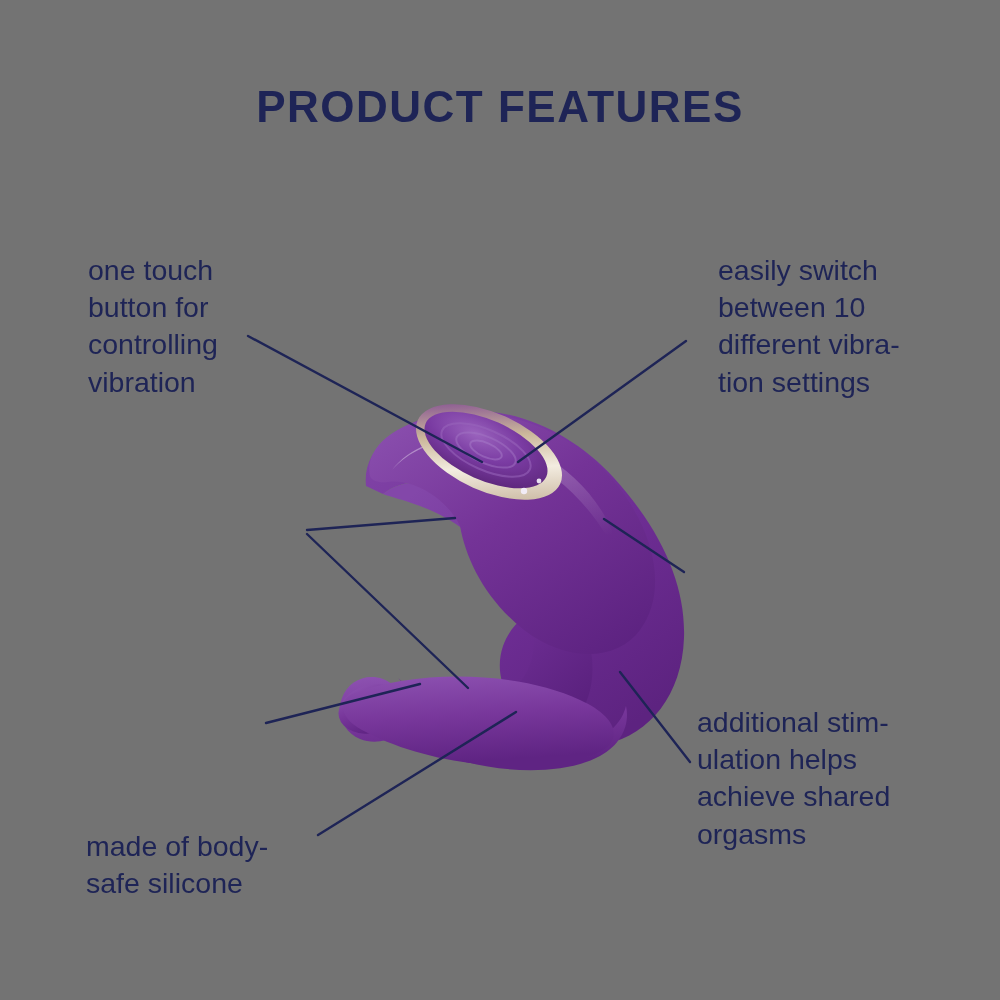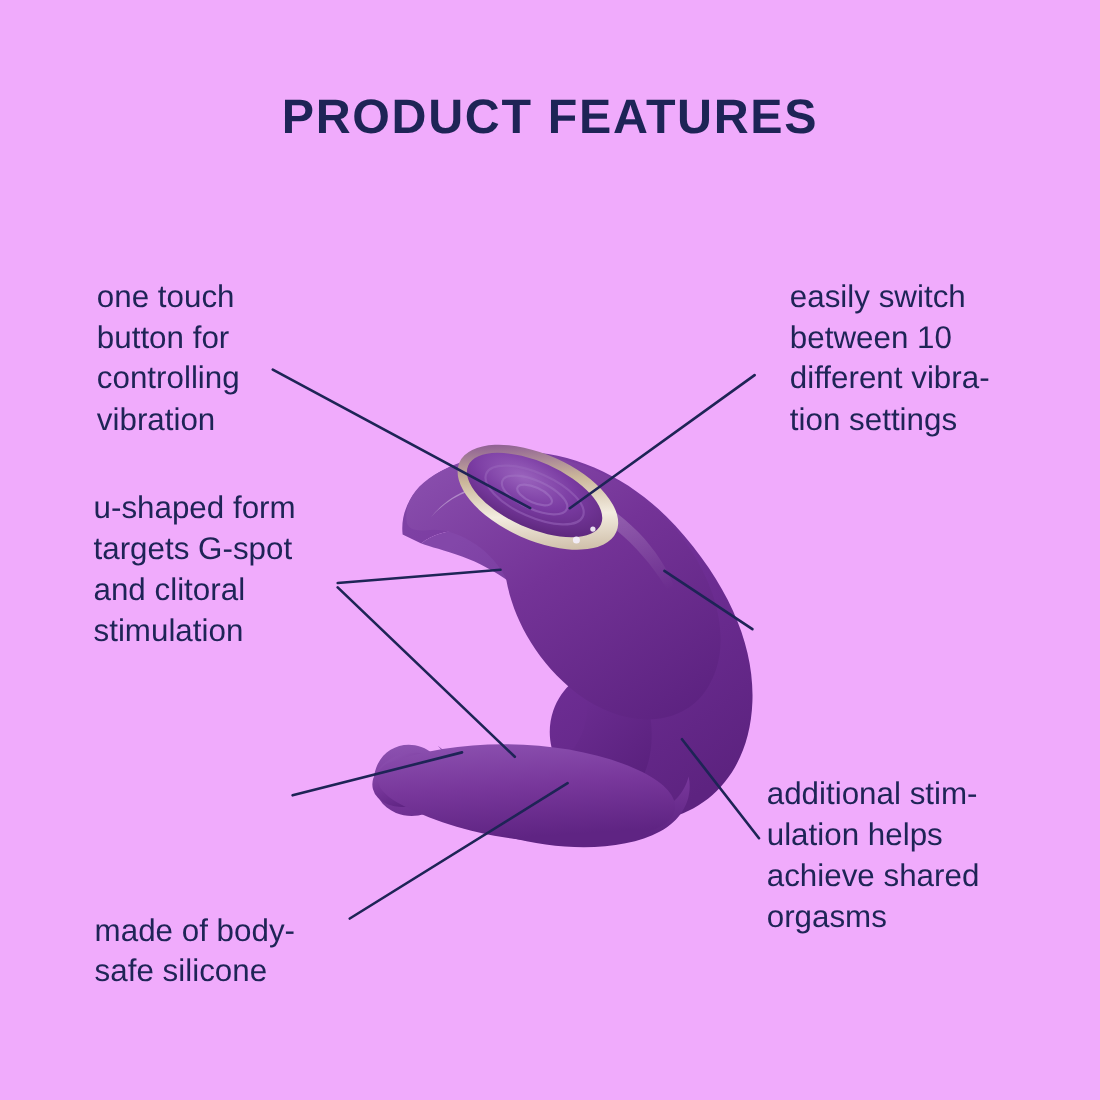--- a/index.html
+++ b/index.html
@@ -4,21 +4,21 @@
 <style>
   html, body {
     margin: 0;
     padding: 0;
     background: #ffffff;
   }
   #page {
     position: relative;
     width: 1000px;
     height: 1000px;
-    background: #f0abfc;
+    background: #737373;
     overflow: hidden;
     font-family: "Liberation Sans", sans-serif;
   }
   #title {
     position: absolute;
     top: 82px;
     left: 0;
     width: 1000px;
     text-align: center;
     font-size: 44px;
@@ -183,24 +183,20 @@
       <line x1="684" y1="572" x2="604" y2="519"></line>
       <line x1="690" y1="762" x2="620" y2="672"></line>
     </g>
   </svg>
 
   <div class="callout left" id="lbl-one-touch">one touch
 button for
 controlling
 vibration</div>
 
-  <div class="callout left" id="lbl-u-shaped">u-shaped form
-targets G-spot
-and clitoral
-stimulation</div>
 
 
   <div class="callout left" id="lbl-body-safe">made of body-
 safe  silicone</div>
 
   <div class="callout right" id="lbl-easily">easily switch
 between 10
 different vibra-
 tion settings</div>
 

